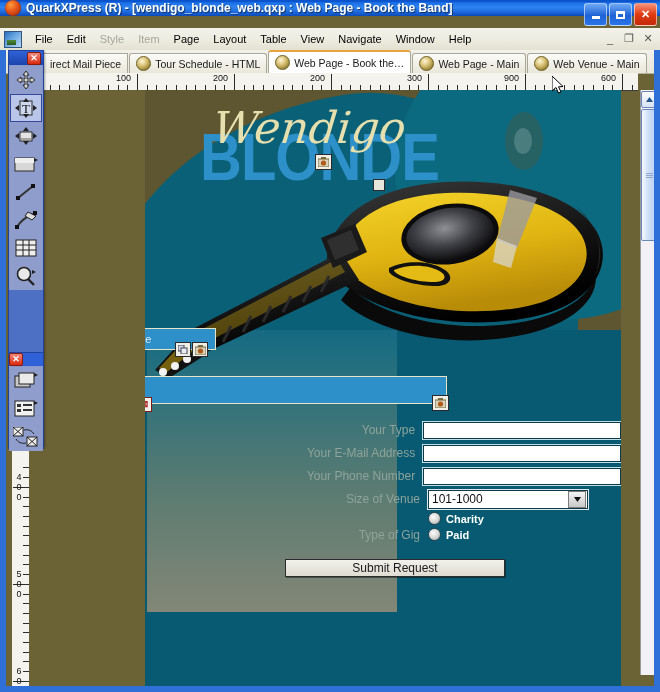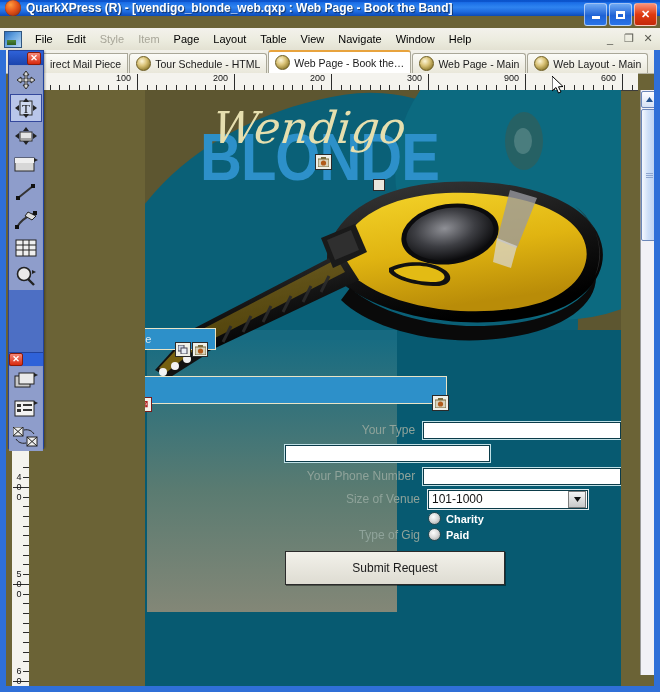--- a/index.html
+++ b/index.html
@@ -252,21 +252,21 @@
   }
   .radio-wrap{display:flex;flex-direction:column;gap:3px;padding-left:0px;text-align:center;}
   .radio-row{display:flex;align-items:center;gap:5px;}
   .radio{
     width:11px;height:11px;border-radius:50%;
     background:radial-gradient(circle at 40% 35%,#fdfdfd 0%,#dcdcdc 45%,#9a9a9a 100%);
     border:1px solid #2a4a52;
   }
   .radio-label{color:#ffffff;font-size:11px;font-weight:bold;}
   .submit{
-    width:220px;height:34px;margin-left:0px;
+    width:220px;height:18px;margin-left:0px;
     background:linear-gradient(180deg,#f2f1ea,#dedcd2);
     border:1px solid #2b2b2b;
     box-shadow:1px 1px 0 rgba(0,0,0,.4);
     display:flex;align-items:center;justify-content:center;
     font-size:12px;color:#1a1a1a;box-sizing:border-box;
   }
 
   
   .vscroll{
     position:absolute;right:2px;top:90px;width:17px;height:585px;
@@ -344,21 +344,21 @@
     <div class="tab active">
       <span class="tab-icon"></span>
       <span>Web Page - Book the…</span>
     </div>
     <div class="tab">
       <span class="tab-icon"></span>
       <span>Web Page - Main</span>
     </div>
     <div class="tab">
       <span class="tab-icon"></span>
-      <span>Web Layout - Main</span>
+      <span>Web Venue - Main</span>
     </div>
   </div>
 
   <div class="corner"></div>
   <div class="hruler" id="hruler">
       <div class="tick" style="left: 12px; height: 16px;"></div>
       <div class="tick" style="left: 21.7px; height: 5px;"></div>
       <div class="tick" style="left: 31.4px; height: 5px;"></div>
       <div class="tick" style="left: 41.1px; height: 5px;"></div>
       <div class="tick" style="left: 50.8px; height: 5px;"></div>
@@ -571,20 +571,21 @@
             <rect x="3" y="0" width="5" height="2" fill="#7a6a3a"></rect>
           </svg>
       </div>
 
       <div class="form">
         <div class="frow">
           <div class="flabel">Your Type</div>
           <input class="finput" type="text" value="" style="">
         </div>
         <div class="frow">
+          <div class="flabel">Your E-Mail Address</div>
           <input class="finput" type="text" value="" style="">
         </div>
         <div class="frow">
           <div class="flabel">Your Phone Number</div>
           <input class="finput" type="text" value="" style="">
         </div>
         <div class="frow">
           <div class="flabel">Size of Venue</div>
           <div class="fselect">
             <span>101-1000</span>

